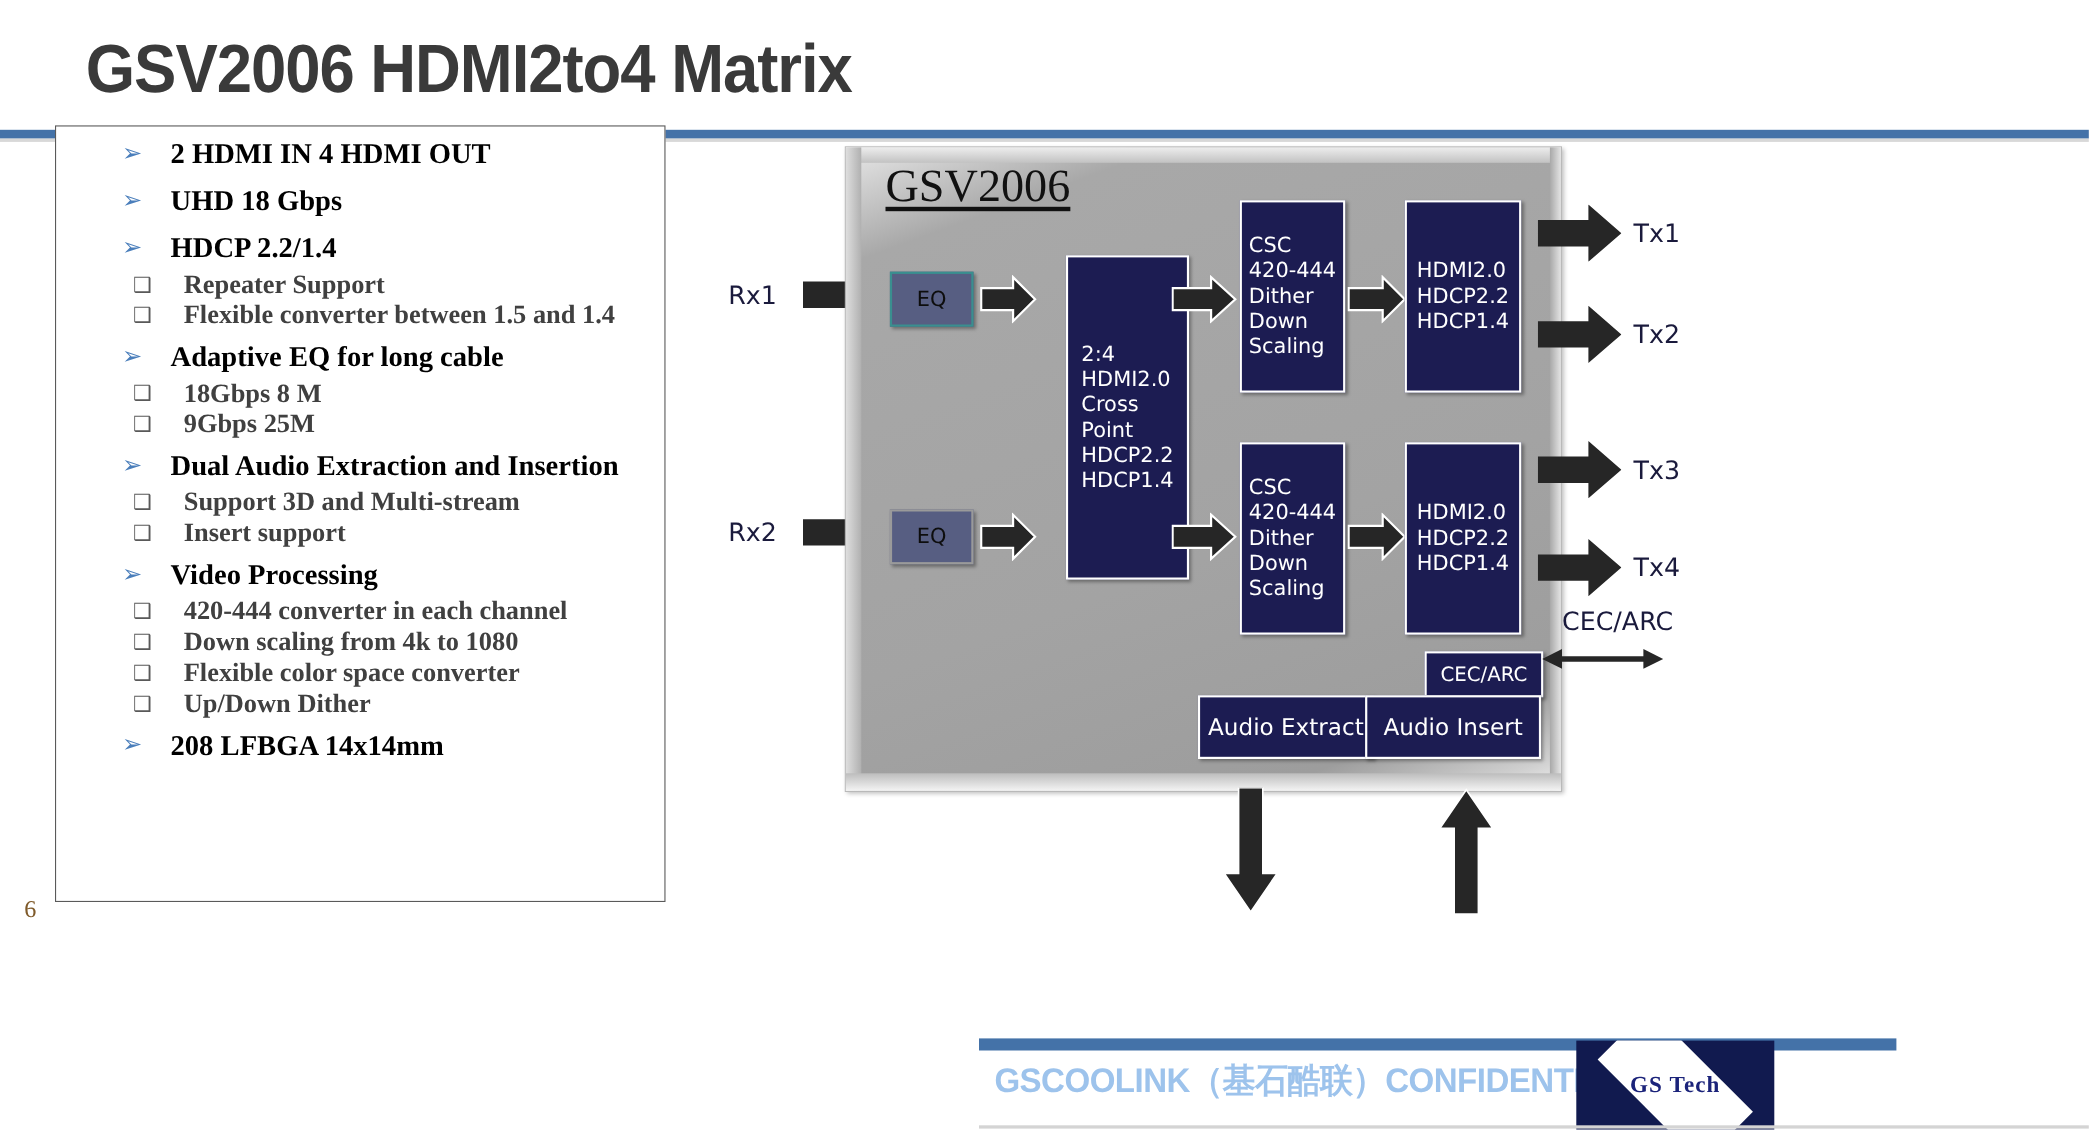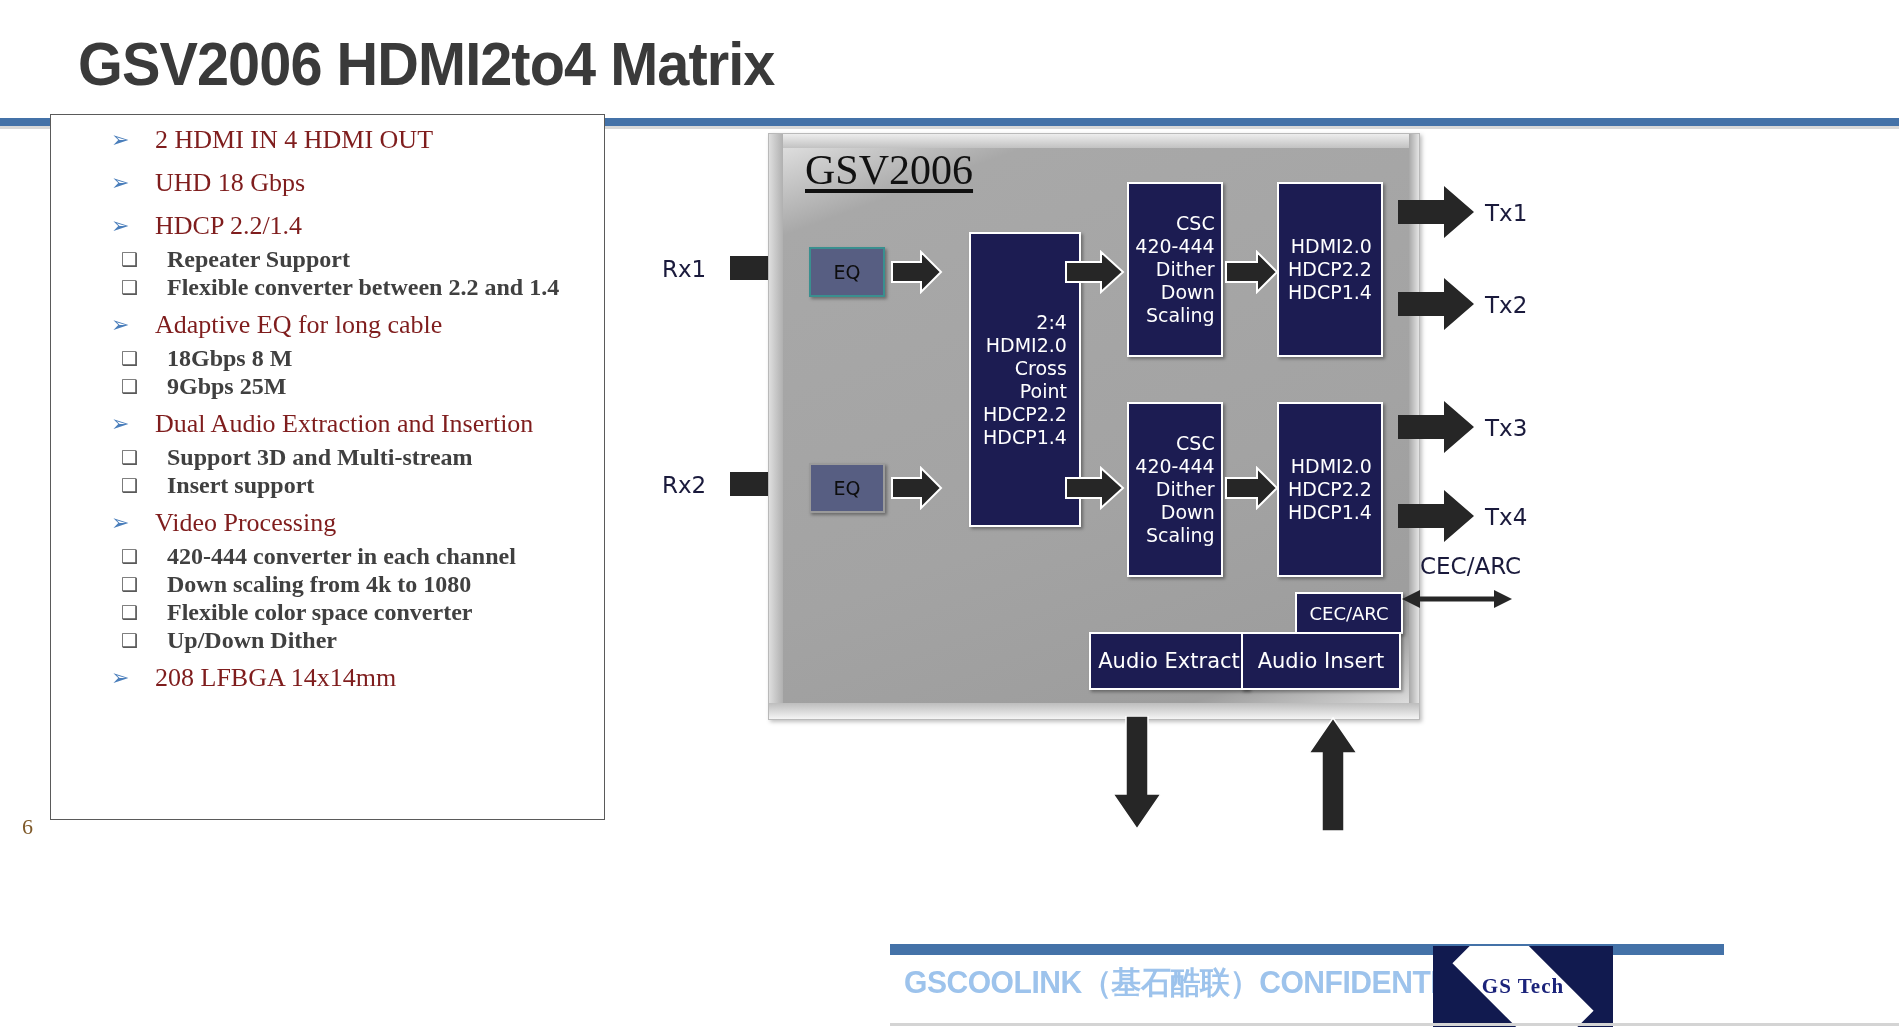--- a/index.html
+++ b/index.html
@@ -62,24 +62,24 @@
     color:#595959;
     font-size:19px;
     line-height:28px;
     font-family:"DejaVu Sans", sans-serif;
     text-align:left;
     padding-left:12px;
     box-sizing:border-box;
   }
   .b-text-1{
     font-family:"Liberation Serif", serif;
-    font-weight:normal;
+    font-weight:bold;
     font-size:26px;
     line-height:34px;
-    color:#7f1d1d;
+    color:#000000;
   }
   .b-text-2{
     font-family:"Liberation Serif", serif;
     font-weight:bold;
     font-size:24px;
     line-height:28px;
     color:#404040;
   }
 
   
@@ -117,21 +117,21 @@
 
   .nbox{
     position:absolute;
     background:#1c1c52;
     border:2px solid #ffffff;
     box-sizing:border-box;
     color:#ffffff;
     font-family:"DejaVu Sans", sans-serif;
     font-size:19px;
     line-height:23px;
-    text-align:right;
+    text-align:left;
     display:flex;align-items:center;justify-content:center;
     box-shadow:2px 2px 3px rgba(0,0,0,0.35);
   }
   .nbox .lines{white-space:pre-line;}
 
   .eqbox{
     position:absolute;
     background:#575e82;
     box-sizing:border-box;
     color:#0d0d0d;
@@ -218,21 +218,21 @@
         <div class="b-row b1 b-gap">
           <span class="bullet-arrow">➢</span>
           <span class="b-text-1">HDCP 2.2/1.4</span>
         </div>
         <div class="b-row b2">
           <span class="bullet-square">❑</span>
           <span class="b-text-2">Repeater Support</span>
         </div>
         <div class="b-row b2">
           <span class="bullet-square">❑</span>
-          <span class="b-text-2">Flexible converter between 2.2 and 1.4</span>
+          <span class="b-text-2">Flexible converter between 1.5 and 1.4</span>
         </div>
         <div class="b-row b1 b-gap">
           <span class="bullet-arrow">➢</span>
           <span class="b-text-1">Adaptive EQ for long cable</span>
         </div>
         <div class="b-row b2">
           <span class="bullet-square">❑</span>
           <span class="b-text-2">18Gbps 8 M</span>
         </div>
         <div class="b-row b2">

